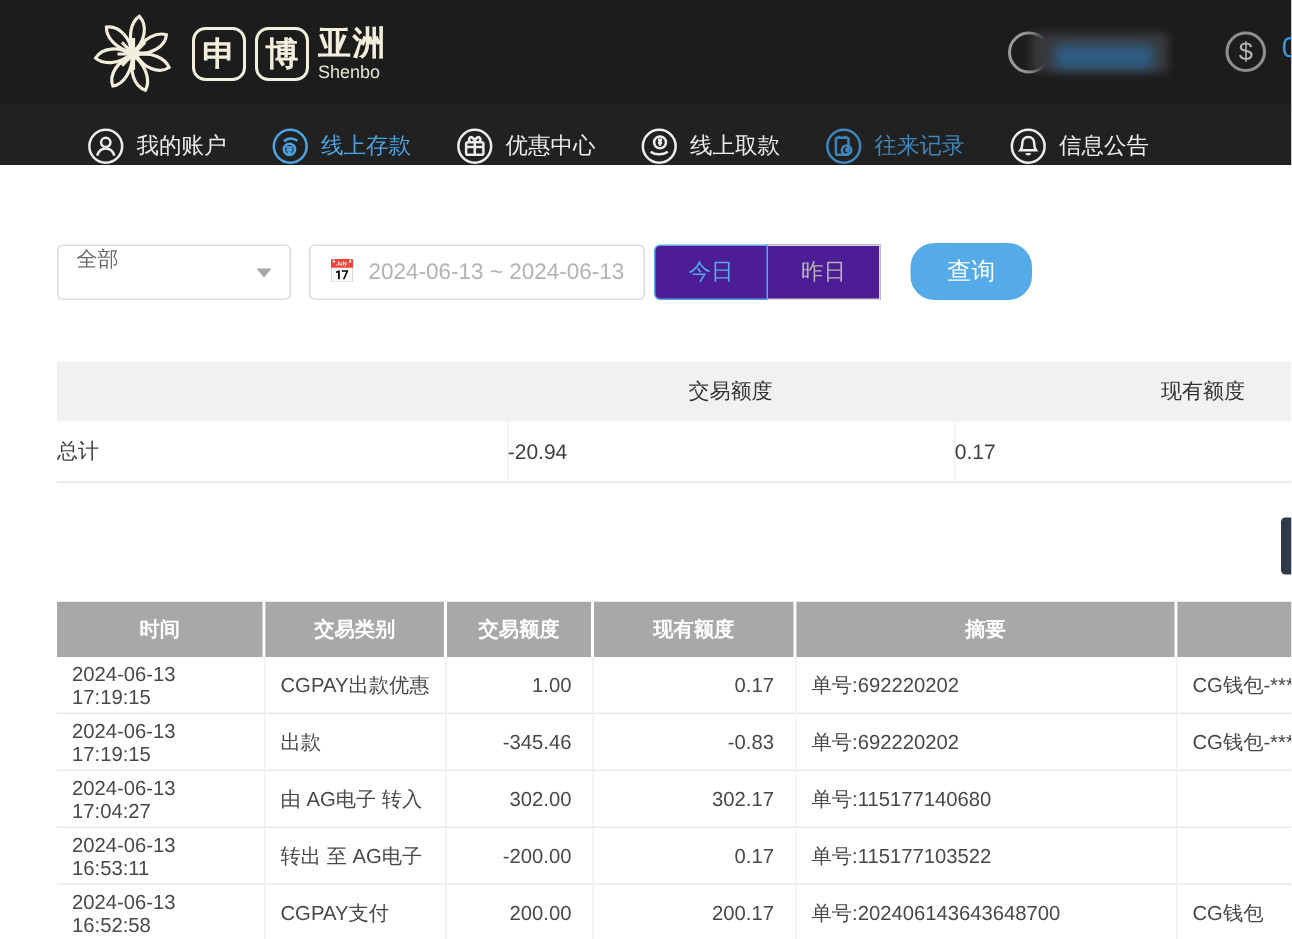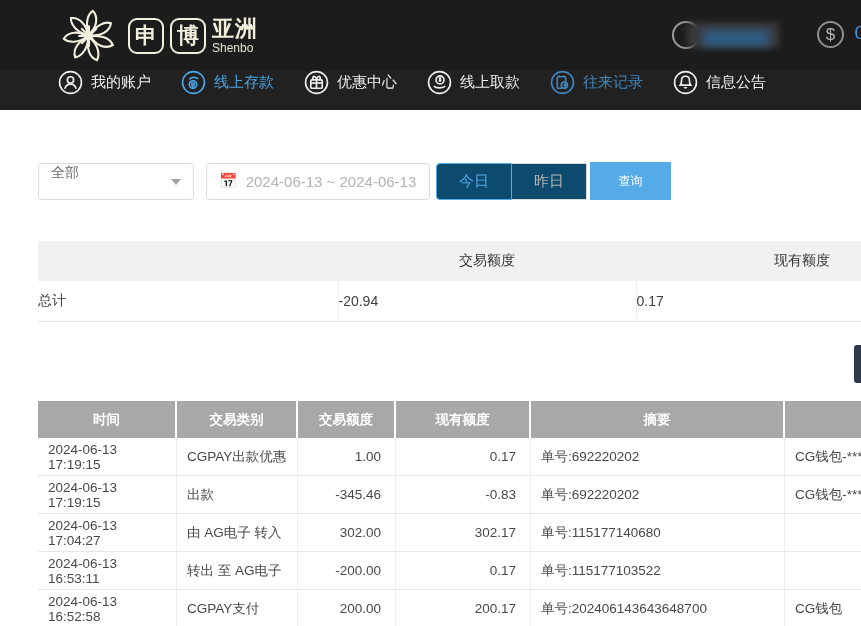--- a/index.html
+++ b/index.html
@@ -25,44 +25,44 @@
     background:#38393b; filter:blur(3px); border-radius:3px; }
   .blur-name-inner { position:absolute; right:92px; top:30px; width:66px; height:16px;
     background:#2e5d85; filter:blur(4px); }
   .coin-badge { position:absolute; right:17px; top:21px; width:27px; height:27px;
     border:2px solid #8f8f8f; border-radius:50%; color:#b5b5b5;
     display:flex; align-items:center; justify-content:center; font-size:17px; }
   .balance-num { position:absolute; right:-4px; top:22px; color:#3f97e0; font-size:19px; }
 
   
   .navbar { position:absolute; left:0; top:70px; width:100%; height:40px; background:#212121;
-    display:flex; align-items:flex-start; padding-left:58px; gap:30px; }
+    display:flex; align-items:flex-end; padding-left:58px; gap:30px; }
   .nav-item { display:flex; align-items:center; gap:8px; color:#ededed; font-size:15px; cursor:pointer; }
   .nav-item svg { width:25px; height:25px; }
   .nav-item.accent-bright { color:#4ba3e3; }
   .nav-item.accent-dim { color:#3f86bd; }
 
   
   .filters { position:absolute; left:38px; top:162px; display:flex; align-items:center; }
   .select-box { width:156px; height:37px; border:1px solid #dcdcdc; border-radius:4px;
     display:flex; align-items:flex-start; padding:0 12px; color:#6b6b6b; font-size:14px; position:relative; }
   .select-arrow { position:absolute; right:12px; top:15px; width:0; height:0;
     border-left:5px solid transparent; border-right:5px solid transparent; border-top:6px solid #a5a5a5; }
   .date-box { width:224px; height:37px; border:1px solid #dcdcdc; border-radius:4px; margin-left:12px;
     display:flex; align-items:center; padding:0 12px; gap:8px; color:#b3b3b3; font-size:15px; }
   .cal-icon { color:#c0c0c0; font-size:15px; }
   .quick-group { display:flex; margin-left:6px; }
-  .quick-btn { height:37px; padding:0 22px; border:1px solid #d9d9d9; background:#0c4a6e;
+  .quick-btn { height:37px; padding:0 22px; border:1px solid #d9d9d9; background:#4c1d95;
     color:#b3b3b3; font-size:15px; display:flex; align-items:center; cursor:pointer; }
   .quick-btn + .quick-btn { margin-left:-1px; }
   .quick-btn.first { border-radius:4px 0 0 4px; }
   .quick-btn.last { border-radius:0 4px 4px 0; }
   .quick-btn.active { color:#55a9e8; border:1px solid #55a9e8; position:relative; z-index:2; }
-  .search-btn { height:38px; width:81px; margin-left:3px; background:#55abe8; border:none;
-    border-radius:0; color:#fff; font-size:12px; cursor:pointer; }
+  .search-btn { height:38px; width:81px; margin-left:20px; background:#55abe8; border:none;
+    border-radius:16px; color:#fff; font-size:16px; cursor:pointer; }
 
   
   .summary-clip { position:absolute; left:38px; top:241px; width:823px; overflow:hidden; }
   .summary-table { width:930px; border-collapse:collapse; table-layout:fixed; font-size:14px; }
   .summary-table th { background:#f1f1f1; height:40px; font-weight:normal; color:#333; }
   .summary-table td { height:40px; color:#3f3f3f;
     border-bottom:1px solid #e4e4e4; border-right:1px solid #f0f0f0; }
   .summary-table td:last-child { border-right:none; }
 
   

